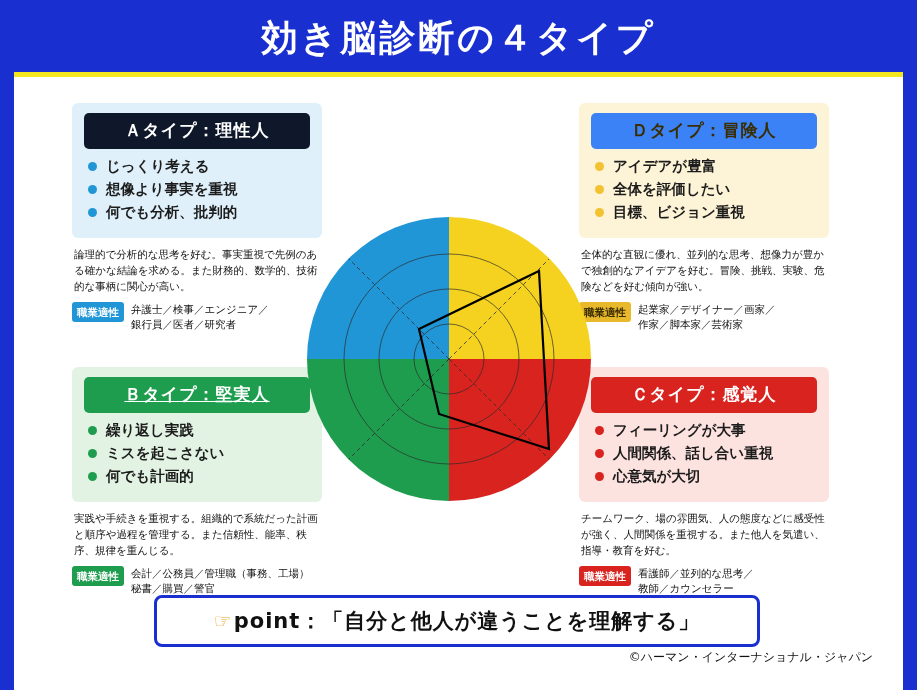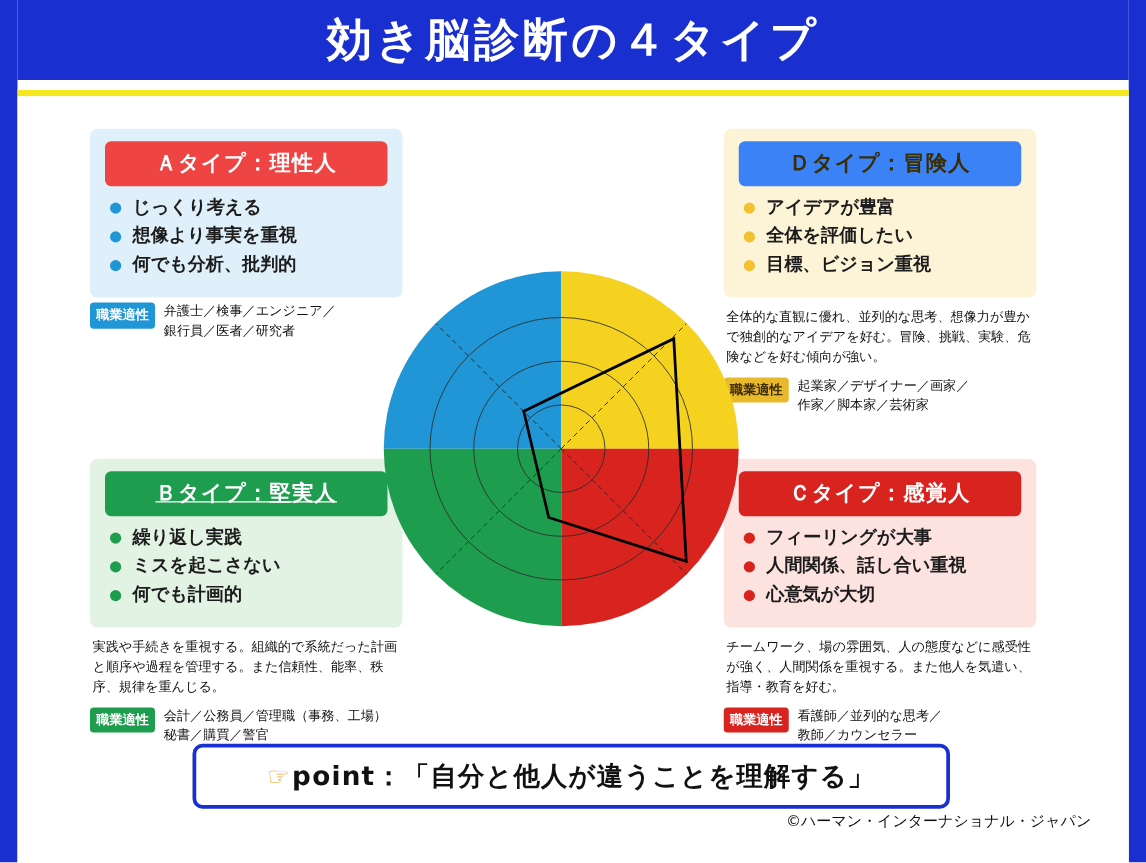--- a/index.html
+++ b/index.html
@@ -11,21 +11,21 @@
     overflow:hidden;
   }
   
   .edge-bar{
     position:absolute;top:0;bottom:0;width:14px;background:#1a2fd0;
   }
   .edge-bar.left{left:0;}
   .edge-bar.right{right:0;}
 
   .header{
-    position:absolute;left:14px;right:14px;top:0;height:64px;
+    position:absolute;left:14px;right:14px;top:0;height:76px;
     background:#1a2fd0;
     display:flex;align-items:center;justify-content:center;
   }
   .header-title{
     color:#ffffff;
     font-size:36px;
     font-weight:bold;
     letter-spacing:3px;
     font-family:"DejaVu Sans","Liberation Sans",sans-serif;
   }
@@ -76,21 +76,21 @@
   }
   .job-row{display:flex;align-items:flex-start;gap:7px;margin-top:4px;}
   .job-tag{
     color:#fff;font-size:10.5px;font-weight:bold;
     padding:4px 5px;border-radius:3px;white-space:nowrap;line-height:1.2;
   }
   .job-text{font-size:10.5px;color:#111;line-height:1.5;}
 
   
   #panel-a .box{background:#dff0fb;}
-  #panel-a .panel-title{background:#ef4444;color:#fff;}
+  #panel-a .panel-title{background:#0f172a;color:#fff;}
   #panel-a .dot{background:#2196d6;}
   #panel-a .job-tag{background:#2196d6;}
 
   #panel-d .box{background:#fdf3d6;}
   #panel-d .panel-title{background:#3b82f6;color:#3a2d00;}
   #panel-d .dot{background:#f2c230;}
   #panel-d .job-tag{background:#e9b92c;color:#3a2d00;}
 
   #panel-b .box{background:#e2f3e3;}
   #panel-b .panel-title{background:#1f9d4e;color:#fff;text-decoration:underline;}
@@ -141,20 +141,21 @@
 
   <div class="panel" id="panel-a">
     <div class="box">
       <div class="panel-title">Ａタイプ：理性人</div>
       <ul class="bullets">
         <li><span class="dot"></span><span>じっくり考える</span></li>
         <li><span class="dot"></span><span>想像より事実を重視</span></li>
         <li><span class="dot"></span><span>何でも分析、批判的</span></li>
       </ul>
     </div>
+    <div class="desc">論理的で分析的な思考を好む。事実重視で先例のある確かな結論を求める。また財務的、数学的、技術的な事柄に関心が高い。</div>
     <div class="job-row">
       <div class="job-tag">職業適性</div>
       <div class="job-text" style="white-space:pre-line;">弁護士／検事／エンジニア／
 銀行員／医者／研究者</div>
     </div>
   </div>
 
   <div class="panel" id="panel-d">
     <div class="box">
       <div class="panel-title">Ｄタイプ：冒険人</div>

